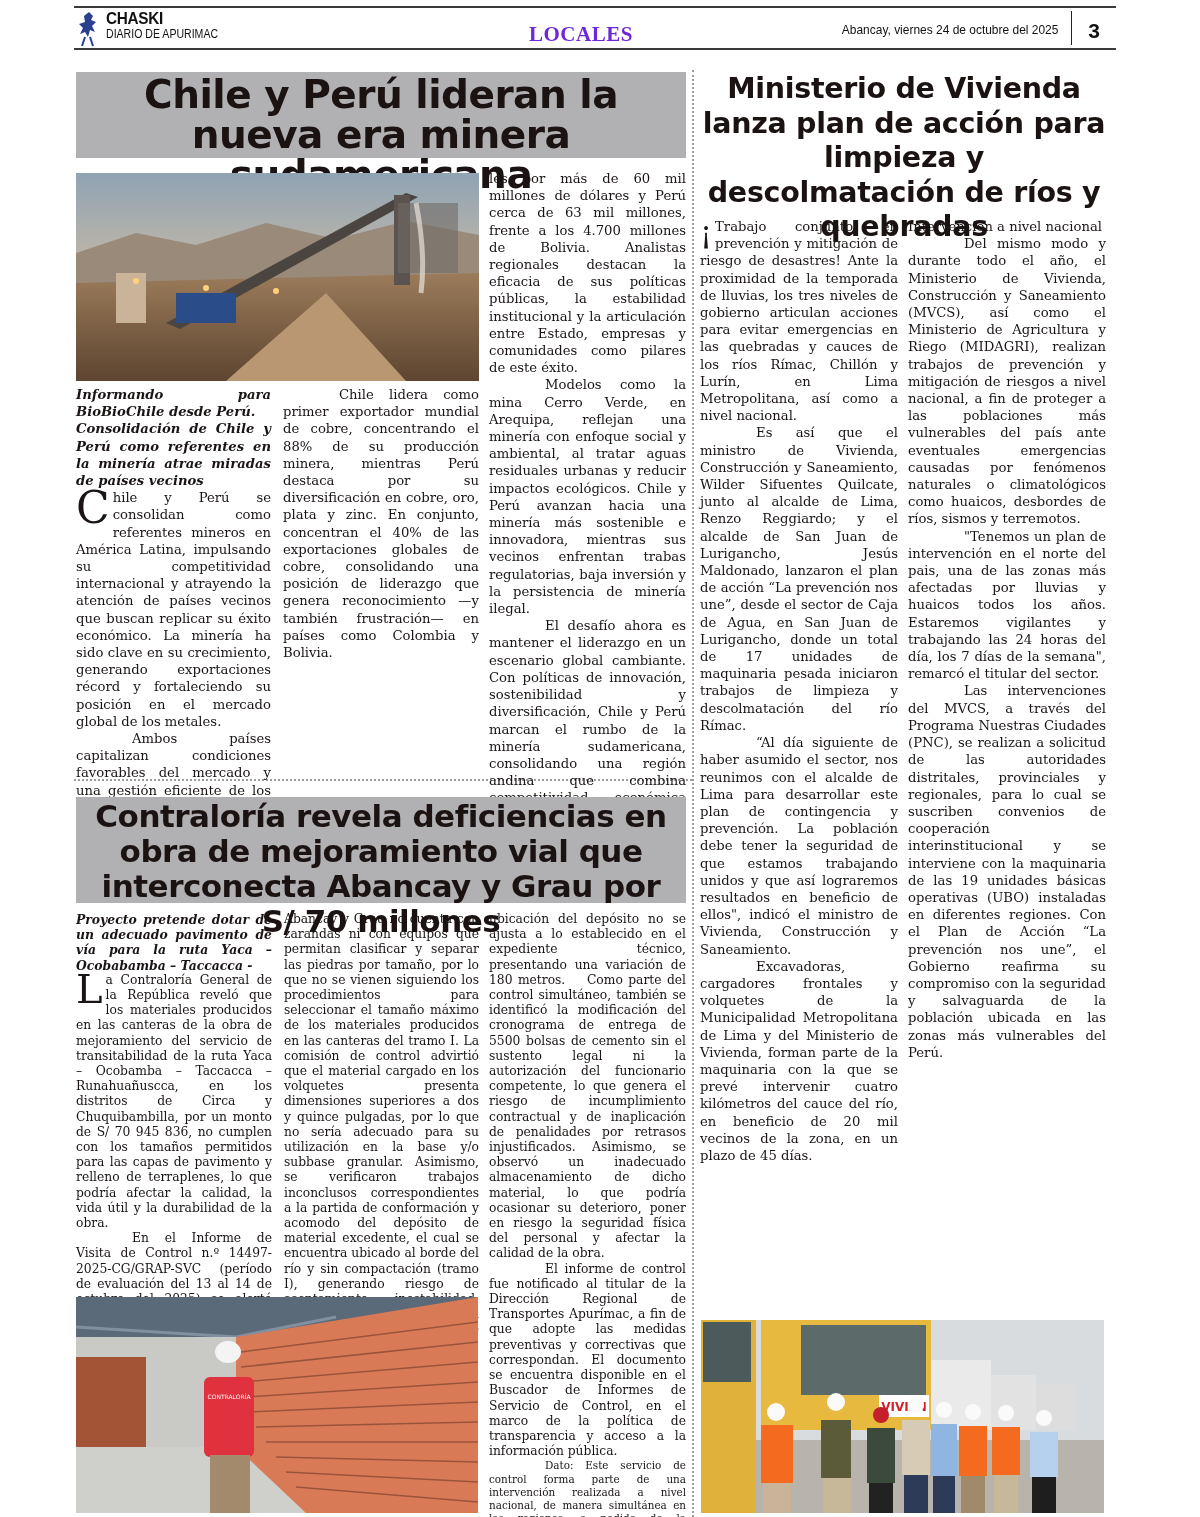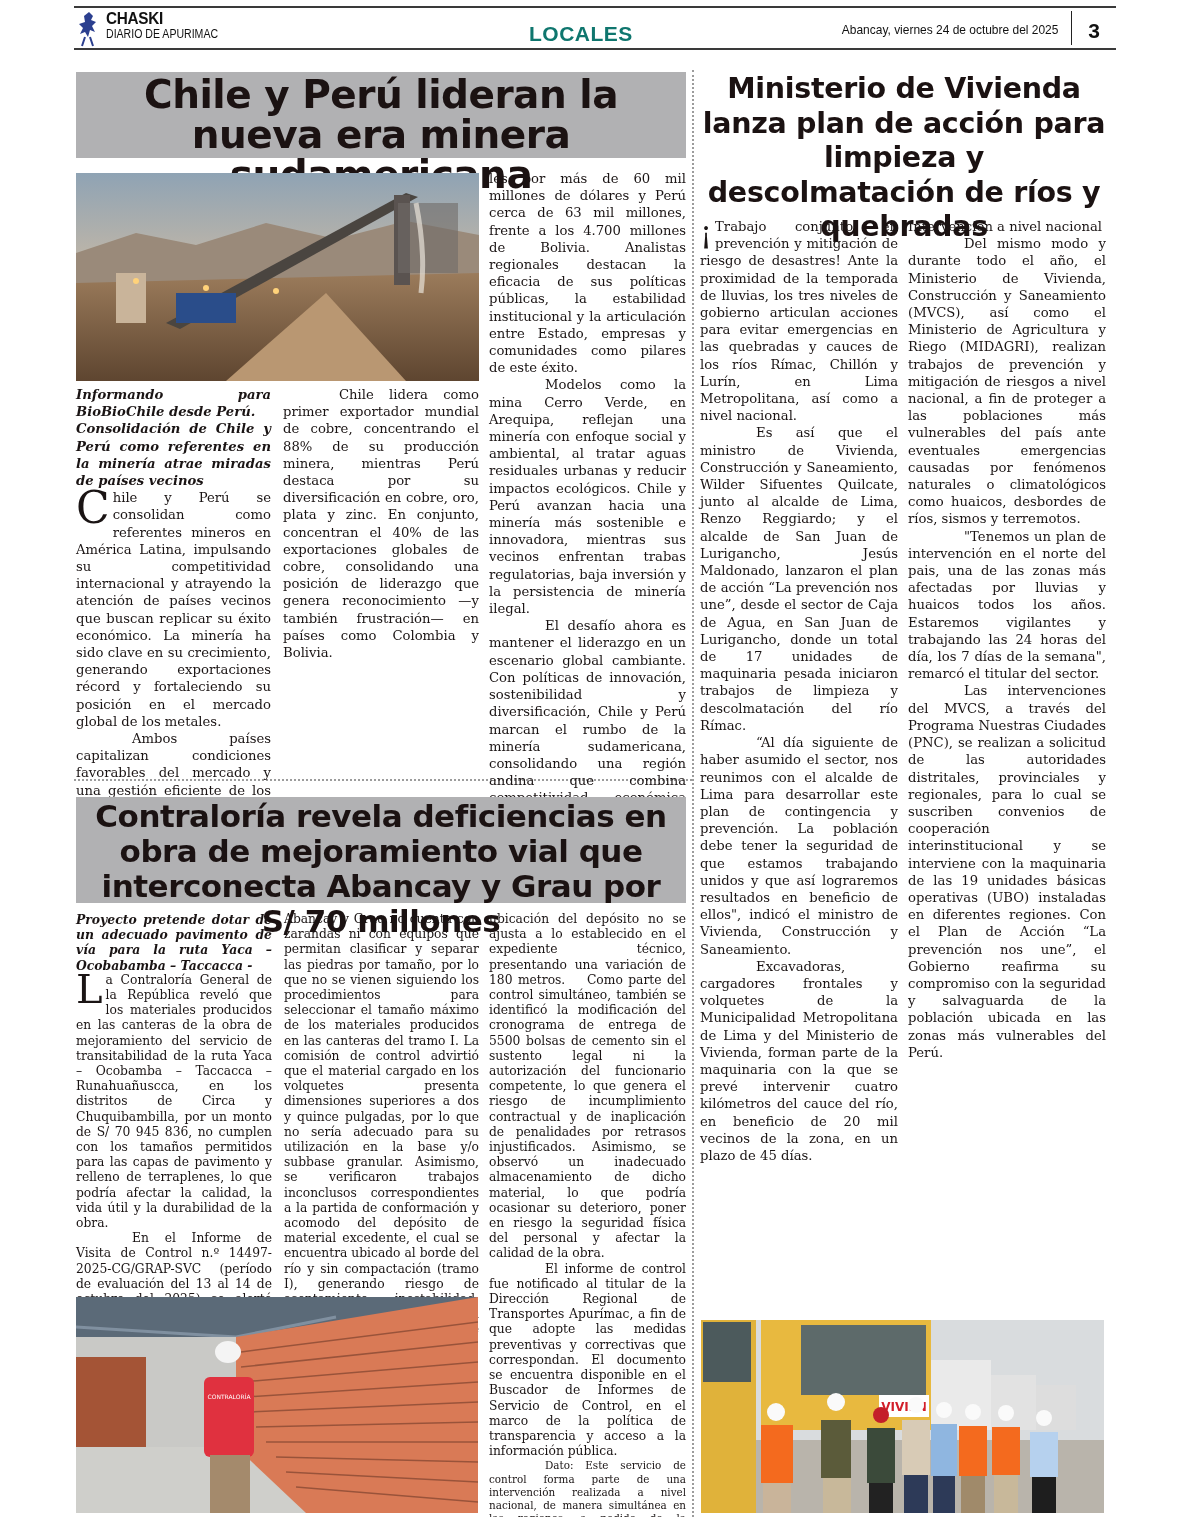--- a/index.html
+++ b/index.html
@@ -6,22 +6,22 @@
   html, body { width: 1200px; height: 1517px; background: #ffffff; overflow: hidden; }
   body { position: relative; font-family: "DejaVu Serif", serif; color: #1a1414; }
 
   
   .masthead { position: absolute; left: 74px; top: 6px; width: 1042px; height: 44px;
     border-top: 2px solid #3a3a3a; border-bottom: 2px solid #3a3a3a; }
   .logo { position: absolute; left: 2px; top: 2px; width: 26px; height: 38px; }
   .brand { position: absolute; left: 32px; top: 2px; font-family: "Liberation Sans", sans-serif; }
   .brand-name { font-size: 17px; font-weight: bold; line-height: 17px; letter-spacing: -0.3px; color: #111; transform: scaleX(0.9); transform-origin: left; }
   .brand-sub { font-size: 12px; line-height: 14px; color: #111; transform: scaleX(0.88); transform-origin: left; white-space: nowrap; }
-  .section-name { position: absolute; left: 455px; top: 14px; font-family: Liberation Sans, sans-serif;
-    font-weight: bold; font-size: 21px; letter-spacing: 0.5px; color: #0f766e; }
+  .section-name { position: absolute; left: 455px; top: 14px; font-family: Liberation Serif, serif;
+    font-weight: bold; font-size: 21px; letter-spacing: 0.5px; color: #6d28d9; }
   .dateline { position: absolute; right: 58px; top: 14px; font-family: "Liberation Sans", sans-serif;
     font-size: 13px; color: #111; transform: scaleX(0.92); transform-origin: right; white-space: nowrap; }
   .page-sep { position: absolute; right: 44px; top: 3px; width: 1px; height: 34px; background: #222; }
   .page-num { position: absolute; right: 16px; top: 11px; font-family: "Liberation Sans", sans-serif; font-weight: bold; font-size: 21px; color: #111; }
 
   
   .headbox { position: absolute; background: #b1b1b3; color: #1b1212;
     font-family: "DejaVu Sans", sans-serif; font-weight: bold; text-align: center; letter-spacing: -0.5px; }
   .headplain { position: absolute; font-family: "DejaVu Sans", sans-serif; font-weight: bold; text-align: center; color: #1b1212; letter-spacing: -0.3px; }
   .col { position: absolute; font-size: 13.2px; line-height: 17.2px; text-align: justify; hyphens: auto; }

